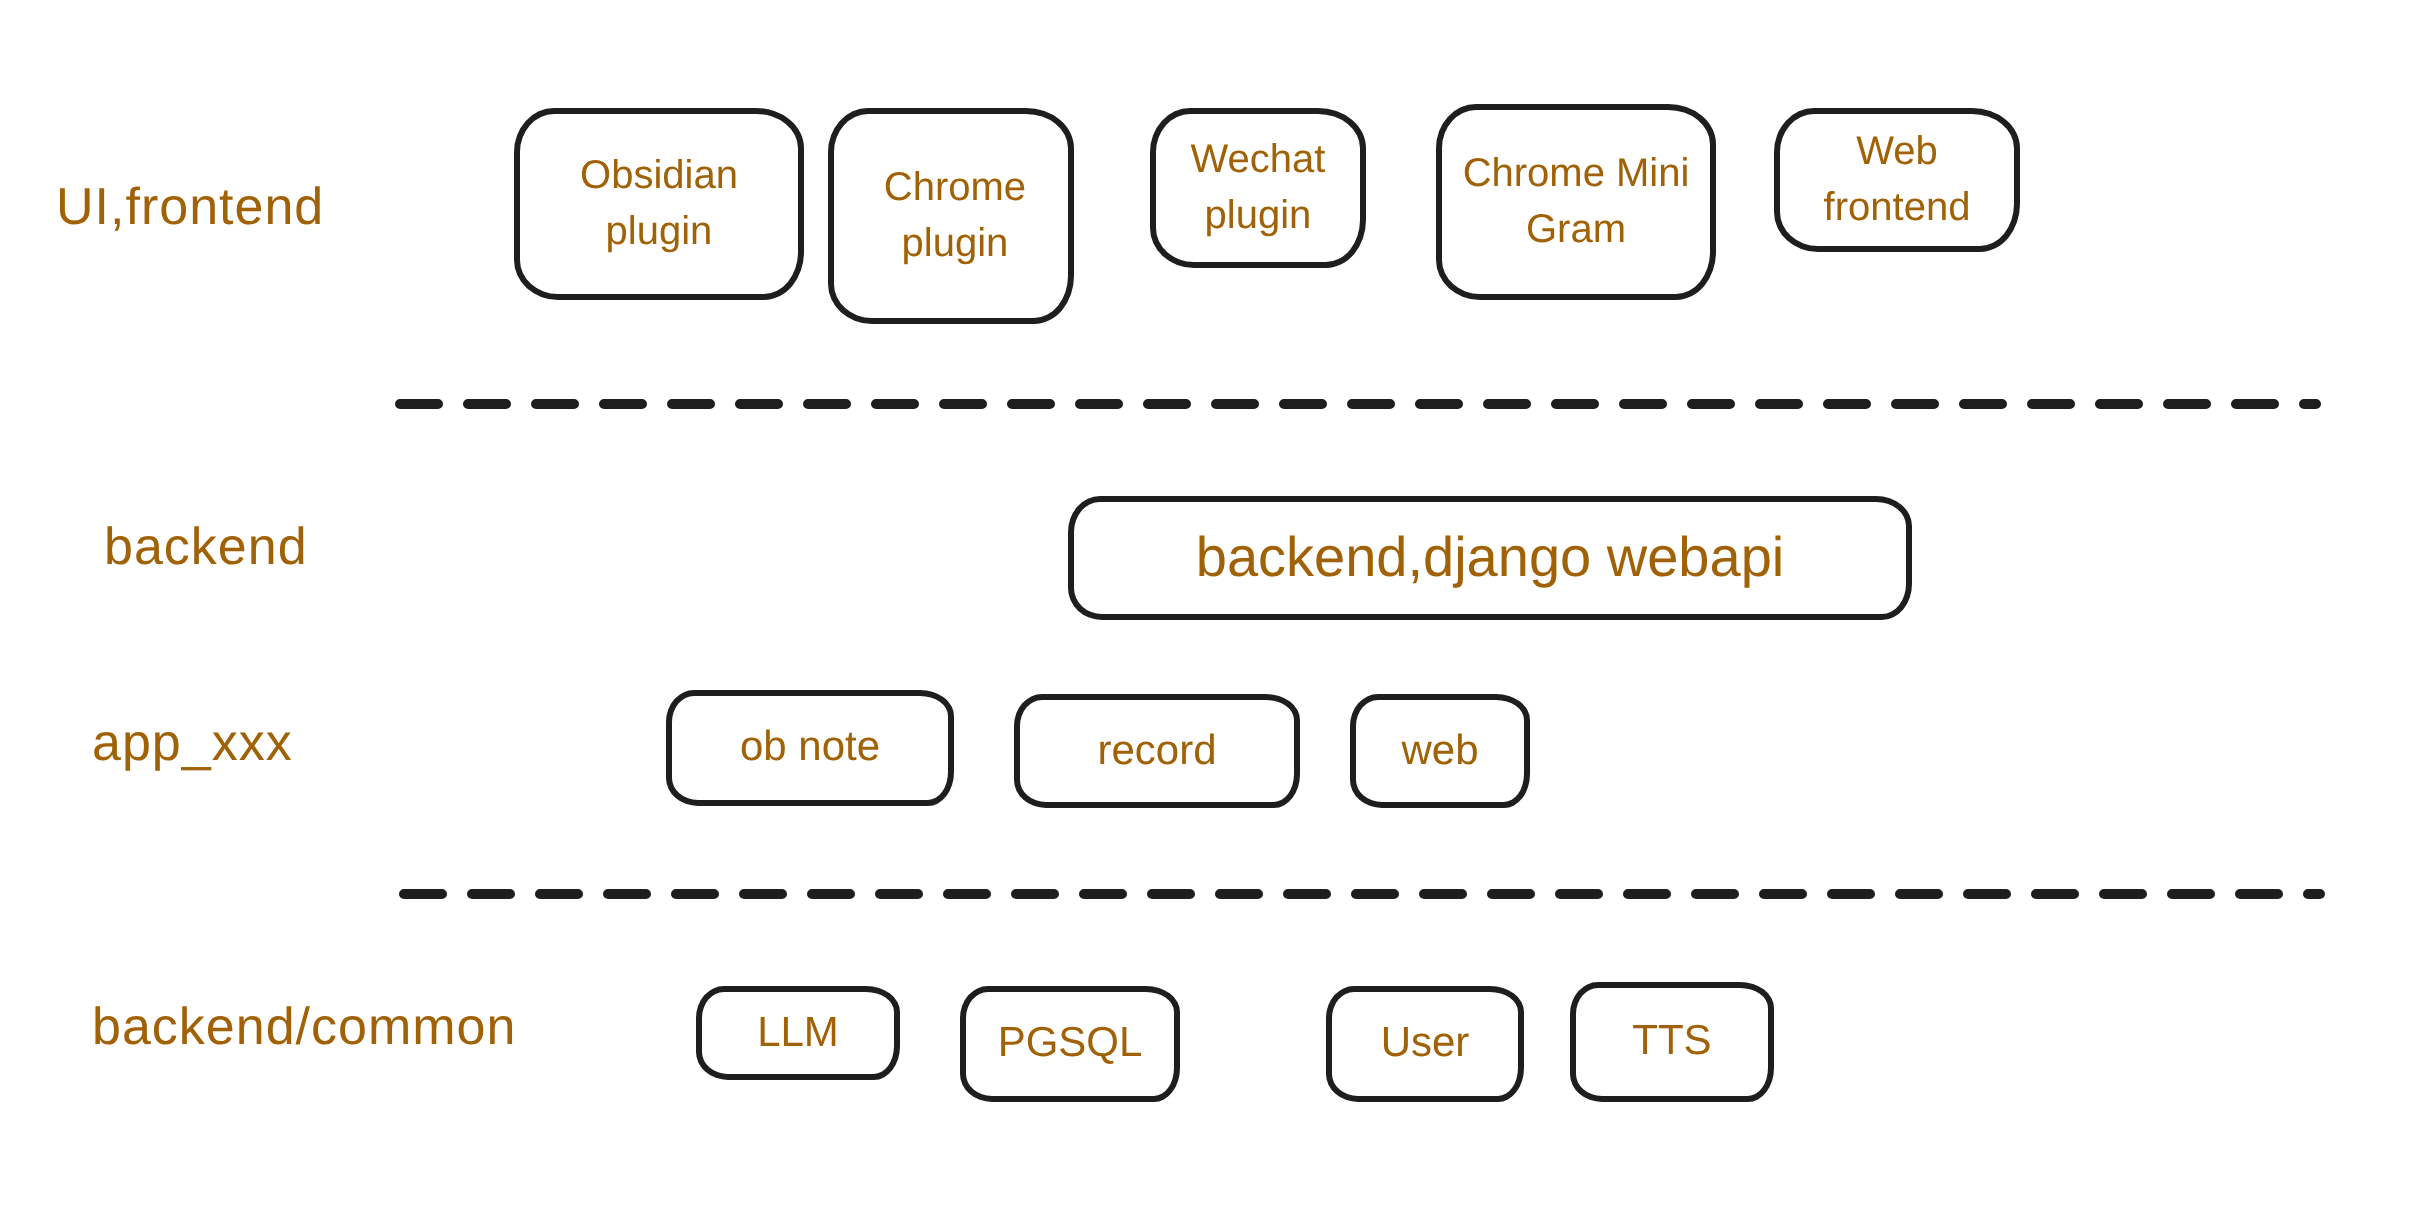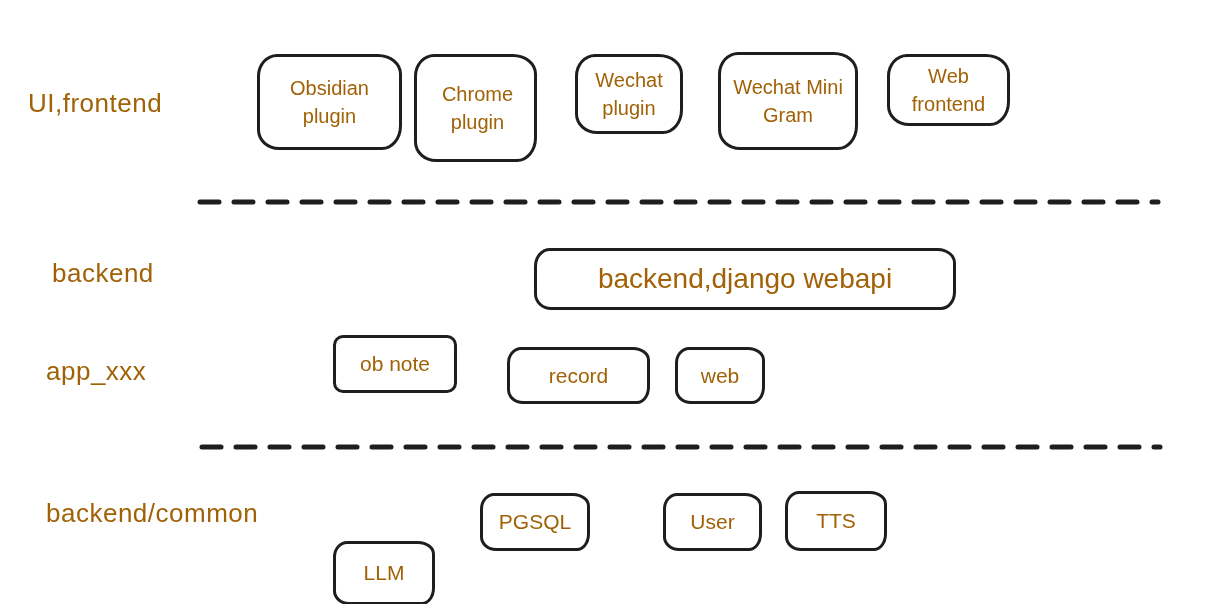--- a/index.html
+++ b/index.html
@@ -68,58 +68,58 @@
 
   <div class="box box-lg" style="left:414px; top:54px; width:123px; height:108px;padding-left:10px;">
     <span>Chrome plugin</span>
   </div>
 
   <div class="box box-lg" style="left:575px; top:54px; width:108px; height:80px;">
     <span>Wechat plugin</span>
   </div>
 
   <div class="box box-lg" style="left:718px; top:52px; width:140px; height:98px;">
-    <span>Wechat Mini Gram</span>
+    <span>Chrome Mini Gram</span>
   </div>
 
   <div class="box box-lg" style="left:887px; top:54px; width:123px; height:72px;">
     <span>Web frontend</span>
   </div>
 
   <svg class="divider" style="left:196px; top:198px;" width="966" height="8" aria-hidden="true">
     <line x1="4" y1="4" x2="962" y2="4" stroke="#1e1e1e" stroke-width="5" stroke-linecap="round" stroke-dasharray="19 15"></line>
   </svg>
 
   <div class="row-label" style="left:52px; top:258px;">backend</div>
 
   <div class="box box-wide" style="left:520px; top:248px; width:422px; height:62px;">
     <span>backend,django webapi</span>
   </div>
 
   <div class="row-label" style="left:46px; top:356px;">app_xxx</div>
 
-  <div class="box box-sm" style="left:333px; top:335px; width:124px; height:58px;border-radius:10px;">
+  <div class="box box-sm" style="left:333px; top:345px; width:144px; height:58px;">
     <span>ob note</span>
   </div>
 
   <div class="box box-sm" style="left:507px; top:347px; width:143px; height:57px;">
     <span>record</span>
   </div>
 
   <div class="box box-sm" style="left:675px; top:347px; width:90px; height:57px;">
     <span>web</span>
   </div>
 
   <svg class="divider" style="left:198px; top:443px;" width="966" height="8" aria-hidden="true">
     <line x1="4" y1="4" x2="962" y2="4" stroke="#1e1e1e" stroke-width="5" stroke-linecap="round" stroke-dasharray="19 15"></line>
   </svg>
 
   <div class="row-label" style="left:46px; top:498px;">backend/common</div>
 
-  <div class="box box-sm" style="left:333px; top:493px; width:102px; height:64px;margin-top:48px;">
+  <div class="box box-sm" style="left:348px; top:493px; width:102px; height:47px;">
     <span>LLM</span>
   </div>
 
   <div class="box box-sm" style="left:480px; top:493px; width:110px; height:58px;">
     <span>PGSQL</span>
   </div>
 
   <div class="box box-sm" style="left:663px; top:493px; width:99px; height:58px;">
     <span>User</span>
   </div>

